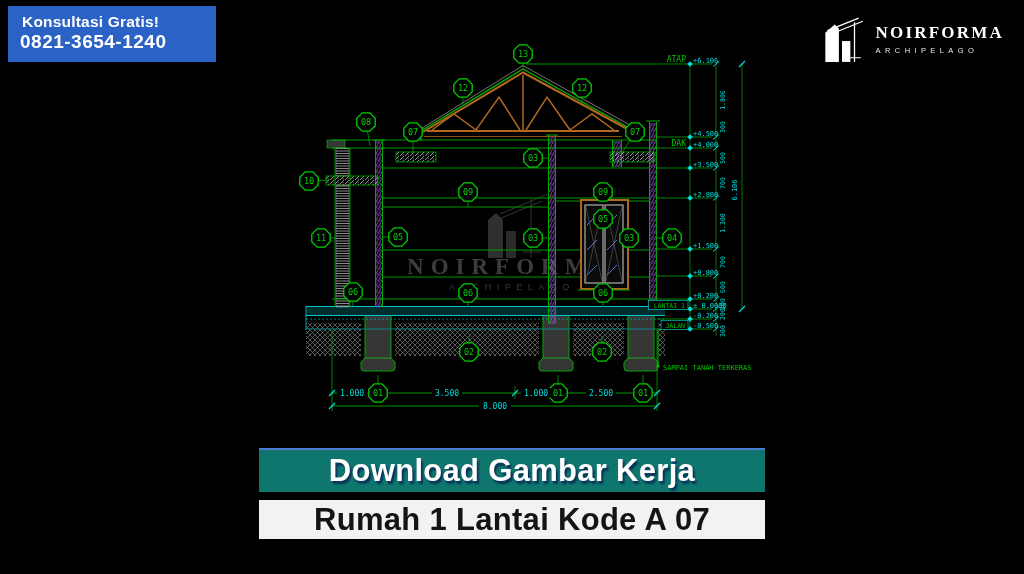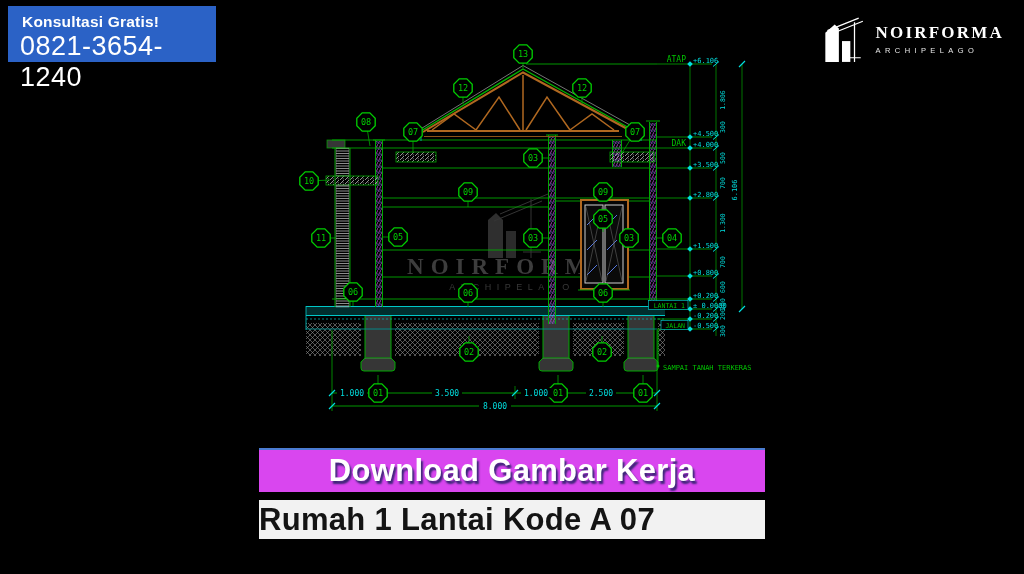--- a/index.html
+++ b/index.html
@@ -2,43 +2,43 @@
 <html><head>
 <meta charset="utf-8">
 <style>
   html,body{margin:0;padding:0;background:#000;}
   .stage{position:relative;width:1024px;height:574px;background:#000;overflow:hidden;
          font-family:"Liberation Sans",sans-serif;}
   
   .badge{position:absolute;left:8px;top:6px;width:208px;height:56px;background:#2b62c6;
          border-radius:0;box-shadow:2px 3px 6px rgba(0,0,0,.6);color:#fff;}
   .badge-l1{font-size:15.5px;font-weight:bold;margin:7px 0 0 14px;letter-spacing:.2px;}
-  .badge-l2{font-size:27px;font-weight:normal;margin:0 0 0 12px;letter-spacing:.5px;}
+  .badge-l2{font-size:19px;font-weight:bold;margin:0 0 0 12px;letter-spacing:.5px;}
   
   .logo{position:absolute;right:20px;top:14px;display:flex;align-items:center;}
   .logo svg{width:50px;height:50px;}
   .logo-text{margin-left:9px;}
   .logo-name{font-family:"Liberation Serif",serif;font-size:17px;font-weight:bold;
              letter-spacing:2.2px;color:#fff;}
   .logo-sub{font-size:7.5px;letter-spacing:4.4px;color:#e9e9e9;margin-top:3px;
             font-family:"Liberation Sans",sans-serif;}
   
   .cad-svg{position:absolute;left:0;top:0;width:1024px;height:574px;}
   .cad{font-family:"DejaVu Sans Mono",monospace;}
   .wm-name{font-family:"Liberation Serif",serif;font-size:23px;font-weight:bold;
            letter-spacing:7px;fill:#7a7a7a;}
   .wm-sub{font-family:"Liberation Sans",sans-serif;font-size:9px;letter-spacing:5.5px;fill:#6e6e6e;}
   
-  .banner1{position:absolute;left:259px;top:448px;width:506px;height:42px;background:#d946ef;
+  .banner1{position:absolute;left:259px;top:448px;width:506px;height:42px;background:#0f766e;
            border-top:2px solid #4b7cd2;display:flex;align-items:center;justify-content:center;
            box-shadow:0 3px 0 rgba(0,0,0,.8);}
   .banner1 span{color:#fff;font-size:31px;font-weight:bold;letter-spacing:.3px;
            text-shadow:2px 3px 2px rgba(8,28,80,.75);}
   .banner2{position:absolute;left:259px;top:500px;width:506px;height:39px;background:#f2f2f2;
-           display:flex;align-items:center;}
+           display:flex;align-items:center;justify-content:center;}
   .banner2 span{color:#141414;font-size:31px;font-weight:bold;letter-spacing:.3px;}
 </style>
 </head>
 <body>
 
 <div class="stage">
 
   <div class="badge">
     <div class="badge-l1">Konsultasi Gratis!</div>
     <div class="badge-l2">0821-3654-1240</div>

